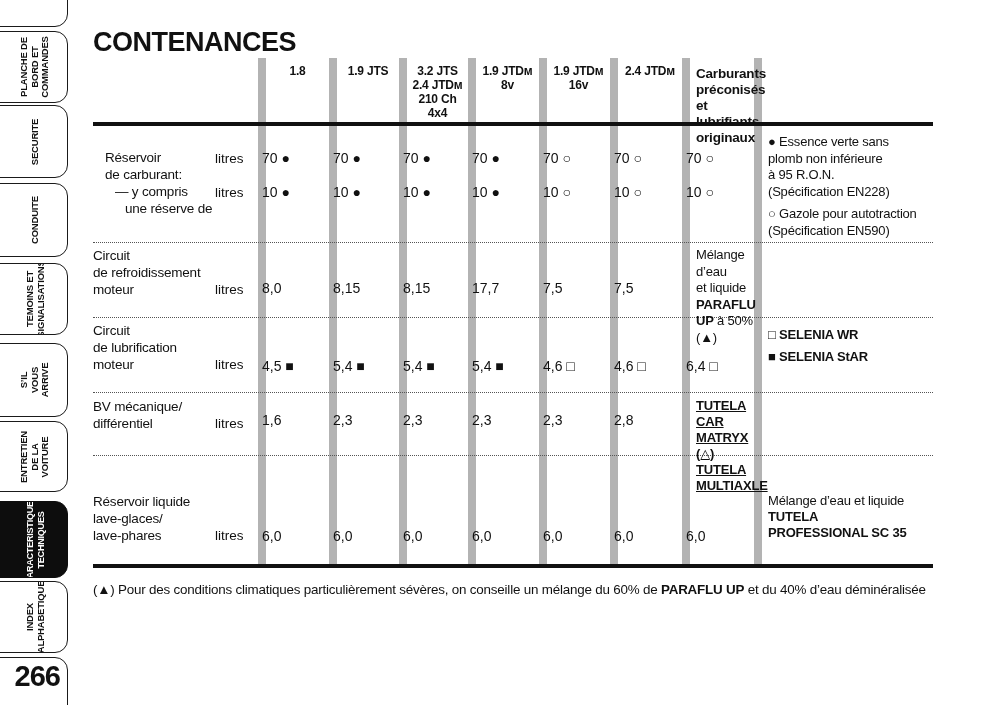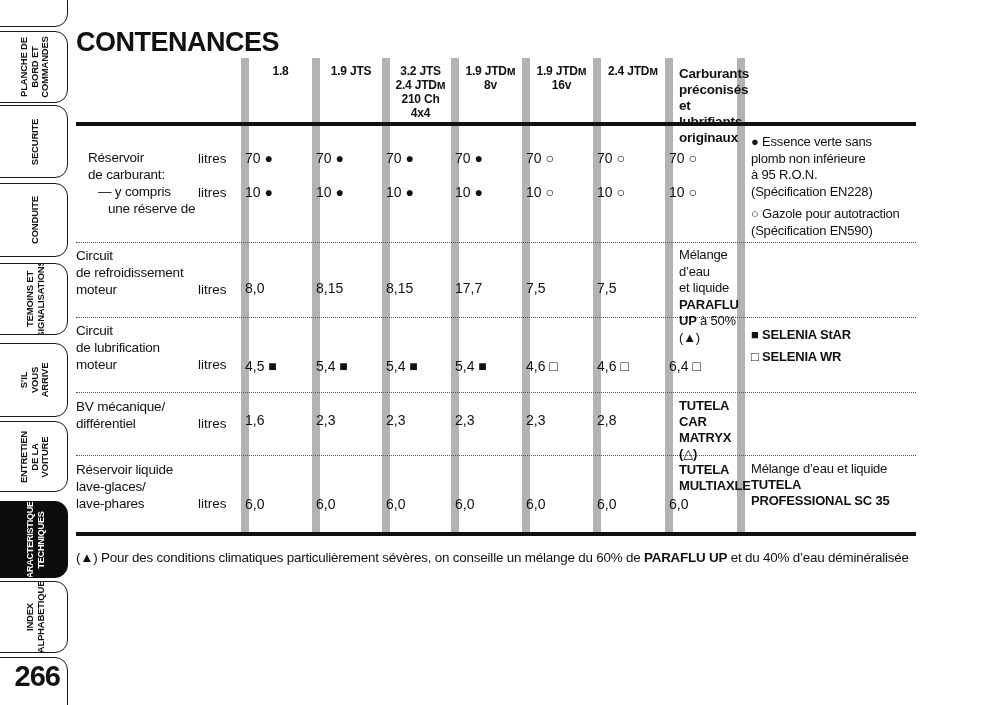--- a/index.html
+++ b/index.html
@@ -22,21 +22,21 @@
   .t5 { top:343px; height:74px; }
   .t6 { top:421px; height:71px; }
   .t7 { top:501px; height:77px; background:#0d0d0d; border-color:#0d0d0d; color:#fff; }
   .t7 .tab-label { font-size:9px; }
   .t8 { top:581px; height:72px; }
   .t9 { top:657px; height:75px; }
   .page-num { display:block; text-align:right; padding:2px 7px 0 0;
               font-size:29px; font-weight:bold; line-height:33px; letter-spacing:-1px; }
 
   
-  .main { position:absolute; left:76px; top:0; width:840px; }
+  .main { position:absolute; left:93px; top:0; width:840px; }
   h1.title { margin-top:28px; height:30px; font-size:27px; font-weight:800;
              letter-spacing:-0.5px; line-height:28px; }
 
   .doc-table { position:relative; width:840px; }
   .bars { position:absolute; inset:0; z-index:0; }
   .bars div { position:absolute; top:0; bottom:0; width:8px; background:#b3b3b3; }
   .b0{left:165px}.b1{left:236px}.b2{left:306px}.b3{left:375px}
   .b4{left:446px}.b5{left:517px}.b6{left:589px}.b7{left:661px}
 
   .grid { position:relative; z-index:1; display:grid;
@@ -44,21 +44,21 @@
   .hline { position:relative; z-index:1; height:4px; background:#111; }
 
   .hdr { height:64px; }
   .hdr .spacer { grid-column:span 2; }
   .hdr .col { padding-top:6px; font-size:12px; font-weight:bold; line-height:14px;
               text-align:center; white-space:pre-line; letter-spacing:-0.2px; }
   .hdr .nhdr { padding:8px 0 0 10px; font-size:13.5px; font-weight:bold;
                line-height:16px; white-space:pre-line; letter-spacing:-0.2px; }
 
   .row { border-bottom:1px dotted #555; }
-  .row.last { border-bottom:none; }
+  .row.last { border-bottom:none;margin-top:32px; }
   .cell { font-size:13.5px; }
   .lbl div { line-height:17px; letter-spacing:-0.2px; }
   .ind1 { padding-left:10px; } .ind2 { padding-left:20px; }
   .unit div { line-height:17px; }
   .val { text-align:left; font-size:14px; }
   .val div { line-height:17px; }
   .notes { padding-left:10px; font-size:13px; letter-spacing:-0.2px; }
   .notes div { line-height:16.5px; }
   .notes .b, .b { font-weight:bold; }
 
@@ -72,21 +72,21 @@
   .r2 .lbl { padding-top:4px; } .r2 .unit { padding-top:38px; }
   .r2 .val { padding-top:37px; } .r2 .notes { padding-top:4px; }
 
   .r3 { height:75px; }
   .r3 .lbl { padding-top:4px; } .r3 .unit { padding-top:38px; }
   .r3 .val { padding-top:40px; } .r3 .notes { padding-top:6px; }
   .r3 .notes div { line-height:22px; }
 
   .r4 { height:63px; }
   .r4 .lbl { padding-top:5px; } .r4 .unit { padding-top:22px; }
-  .r4 .val { padding-top:19px; } .r4 .notes { padding-top:5px; }
+  .r4 .val { padding-top:19px; } .r4 .notes { padding-top:5px;text-decoration:underline; }
   .r4 .notes div { line-height:16px; }
 
   .r5 { height:76px; }
   .r5 .lbl { padding-top:5px; } .r5 .unit { padding-top:39px; }
   .r5 .val { padding-top:40px; } .r5 .notes { padding-top:5px; }
   .r5 .notes div { line-height:16px; }
 
   .footnote { margin-top:13px; font-size:13.4px; letter-spacing:-0.2px; line-height:17px; }
 </style>
 </head>
@@ -277,22 +277,22 @@
         <div class="cell val">
             <div>4,6 □</div>
           </div>
         <div class="cell val">
             <div>4,6 □</div>
           </div>
         <div class="cell val">
             <div>6,4 □</div>
           </div>
         <div class="cell notes">
+          <div class="b">□ SELENIA WR</div>
           <div class="b">■ SELENIA StAR</div>
-          <div class="b">□ SELENIA WR</div>
         </div>
       </div>
 
       <div class="grid row r4">
         <div class="cell lbl">
           <div>BV mécanique/</div>
           <div>différentiel</div>
         </div>
         <div class="cell unit">
             <div>litres</div>

